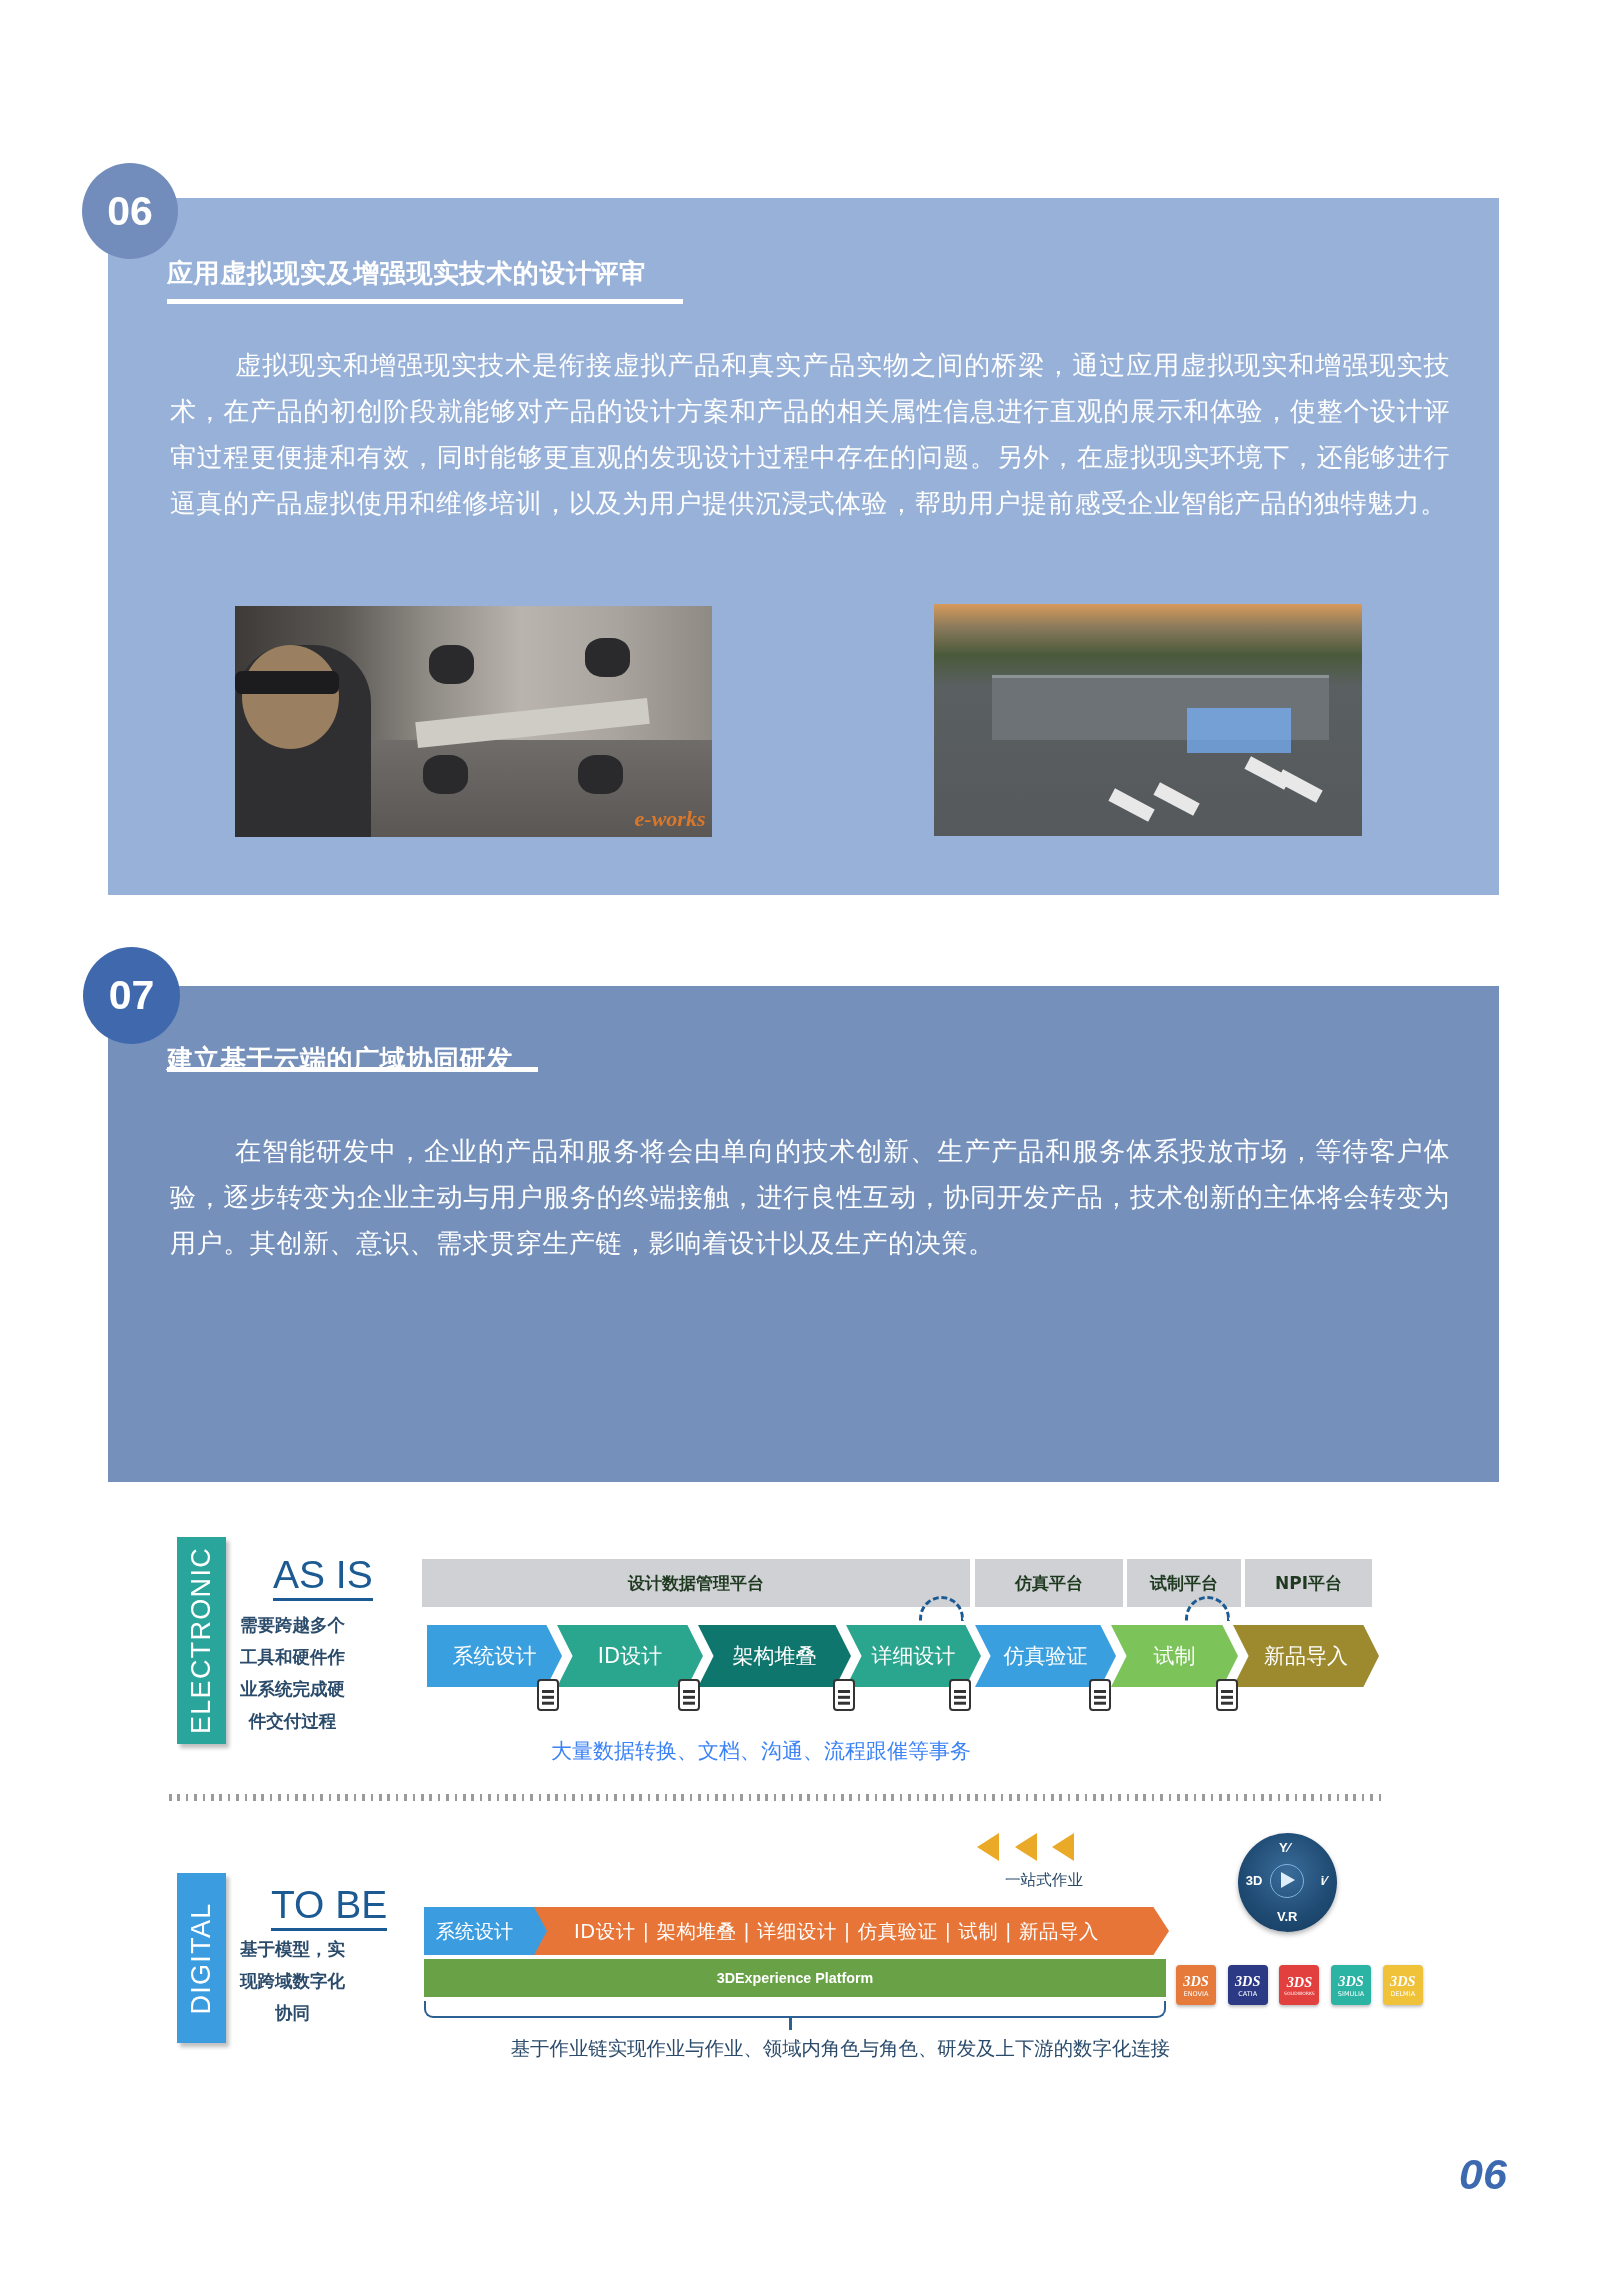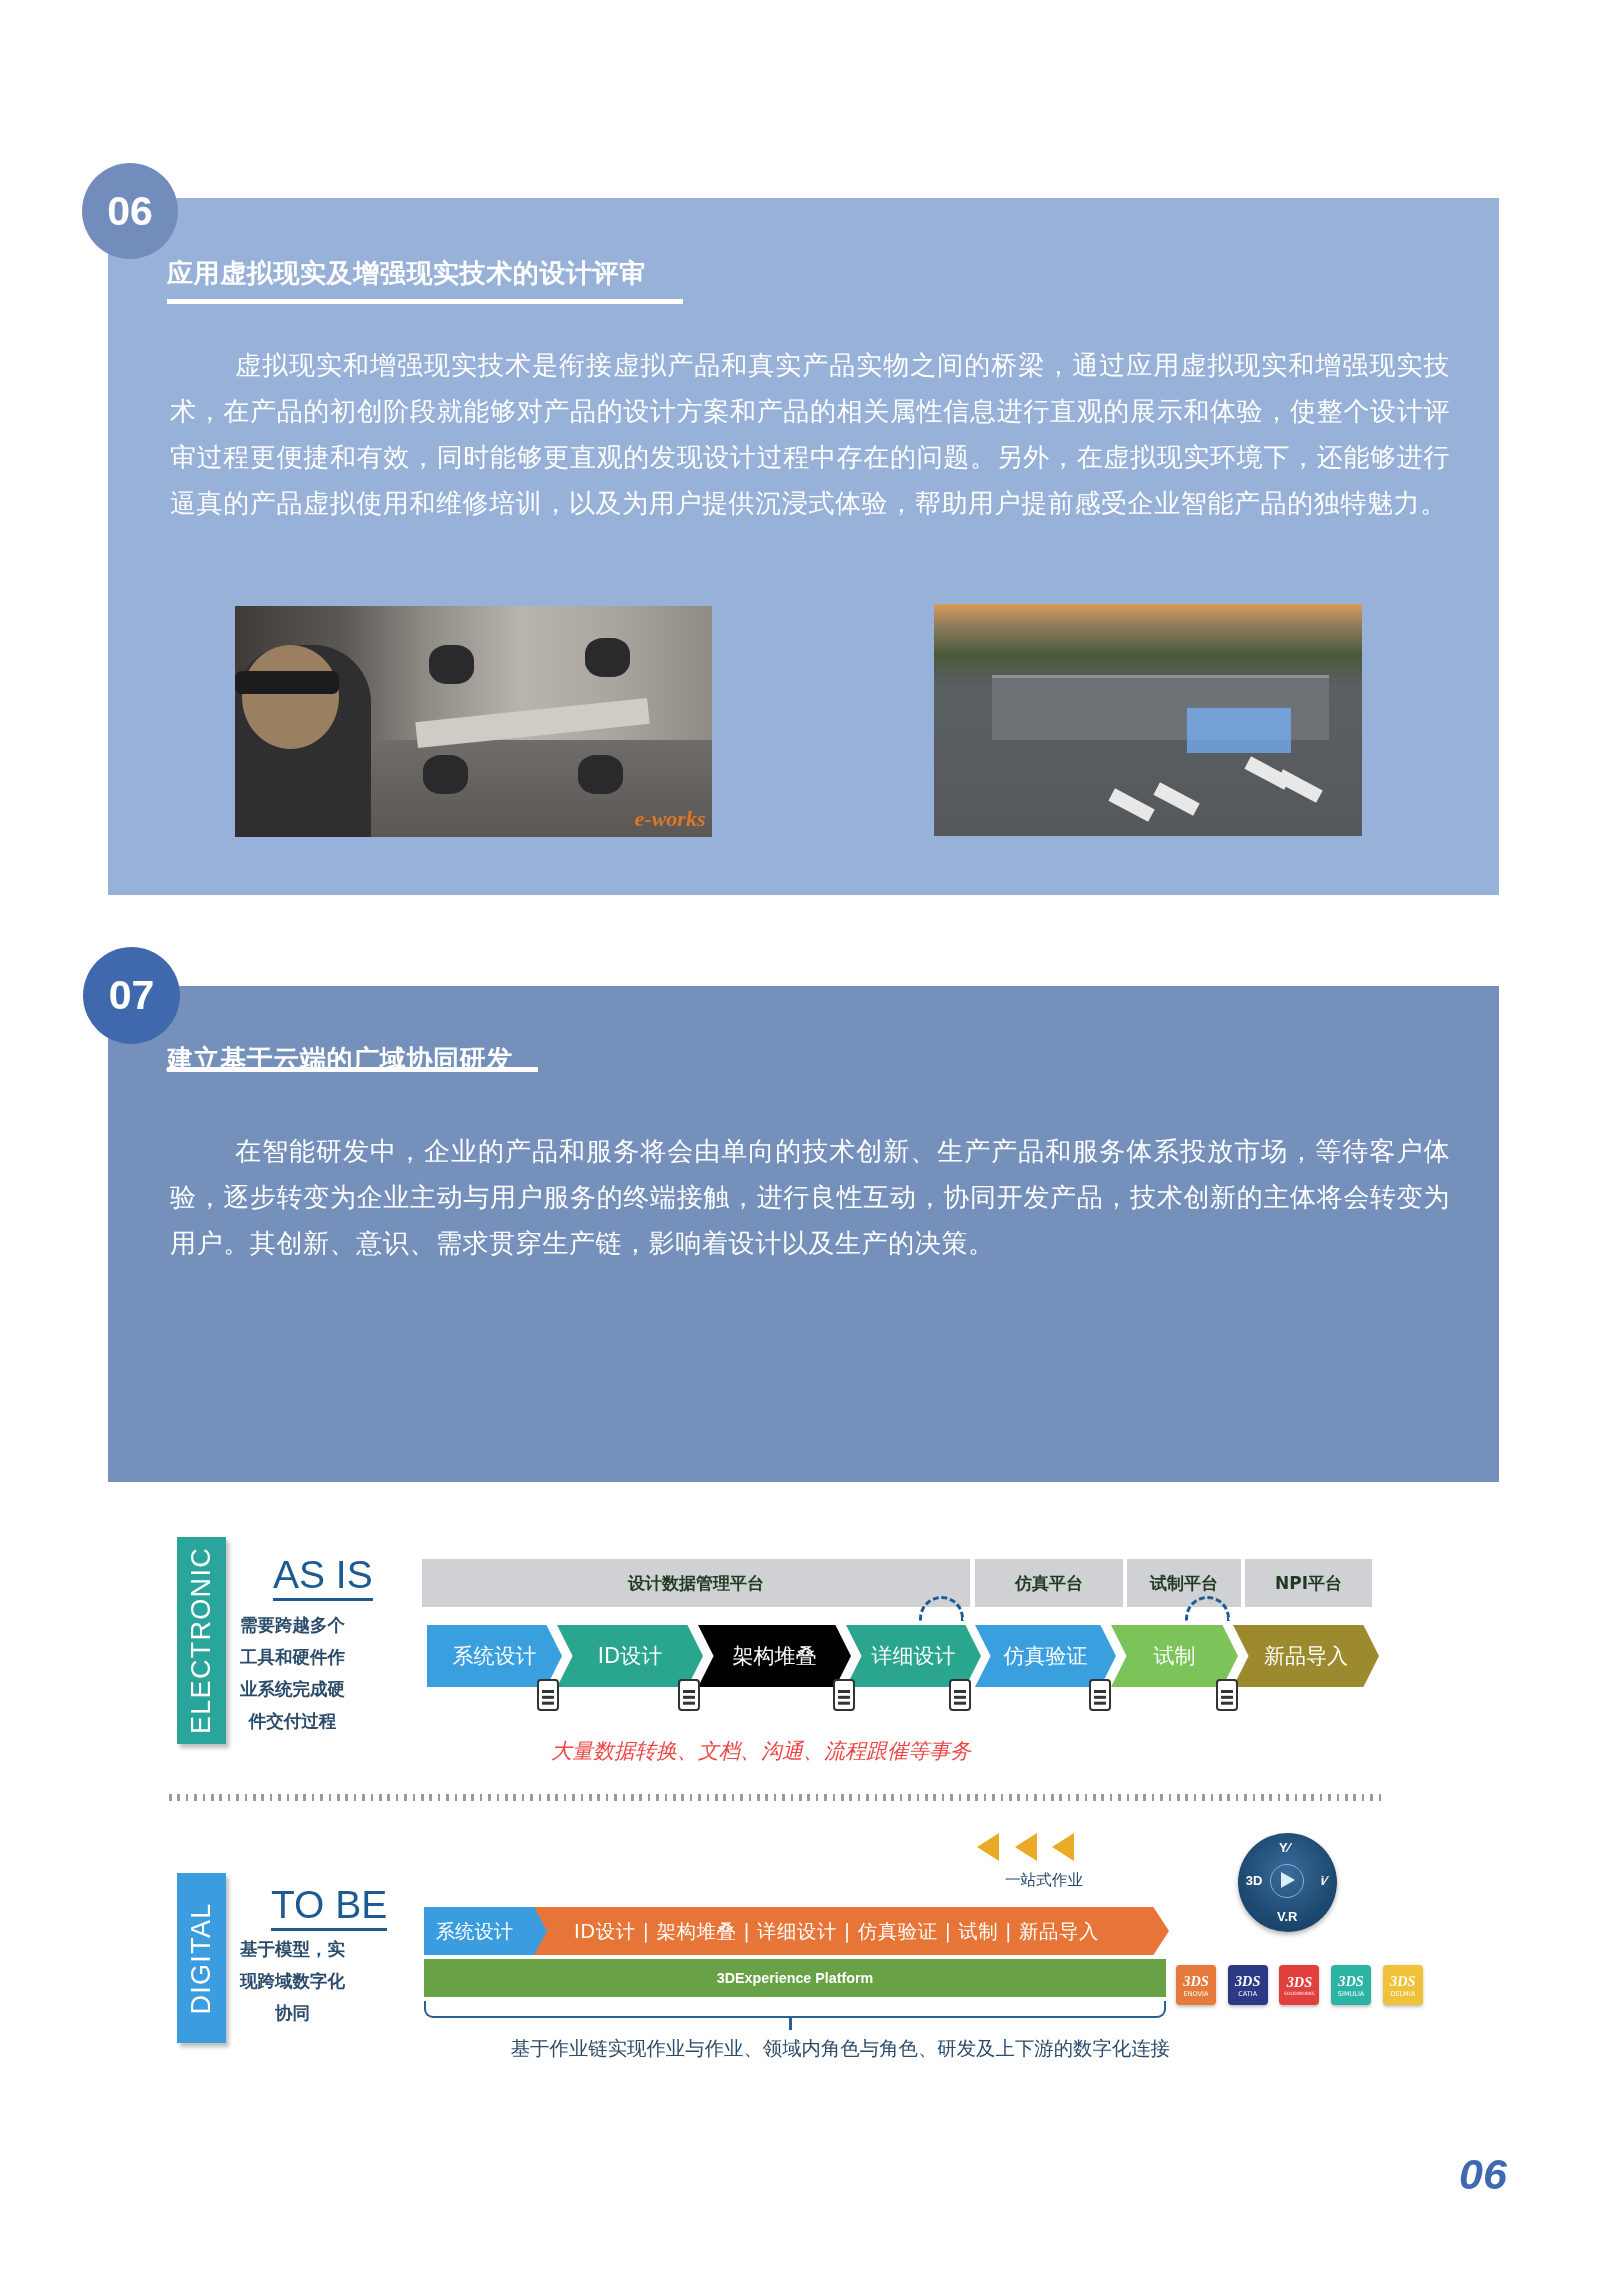--- a/index.html
+++ b/index.html
@@ -67,21 +67,21 @@
 
   .chev { position:absolute; top: 102px; height: 62px; color:#fff; font-size:21px; display:flex; align-items:center; justify-content:center;
           clip-path: polygon(0 0, calc(100% - 15.6px) 0, 100% 50%, calc(100% - 15.6px) 100%, 0 100%, 15.6px 50%); }
   .chev.first { clip-path: polygon(0 0, calc(100% - 15.6px) 0, 100% 50%, calc(100% - 15.6px) 100%, 0 100%); }
 
   .doc-icon { position:absolute; top: 156px; width: 22px; height: 32px; background:#fff; border:2.6px solid #333; border-radius:3.9px; }
   .doc-icon::before { content:""; position:absolute; left:3.2px; right:3.2px; top:9px; height:2.6px; background:#333; box-shadow: 0 5.8px 0 #333, 0 11.7px 0 #333; }
 
   .loop { position:absolute; top: 73px; width: 45px; height: 24.6px; border: 3.2px dashed #1c5a93; border-bottom:none; border-radius: 26px 26px 0 0; }
 
-  .asis-note { position:absolute; left: 382px; top: 214px; color:#ef4444; font-size:21px;font-style:italic; }
+  .asis-note { position:absolute; left: 382px; top: 214px; color:#3b82f6; font-size:21px; }
   .dots { position:absolute; left: 0; top: 271px; width: 1218px; height: 6.5px;
           background: repeating-linear-gradient(90deg, #9a9a9a 0 2.6px, transparent 2.6px 8.4px); }
 
   .onestop { position:absolute; left: 808px; top: 310px; width: 113px; height: 31px; }
   .tri { position:absolute; top:0; width:0; height:0; border-top: 14.3px solid transparent; border-bottom: 14.3px solid transparent; border-right: 22px solid #eba928; }
   .onestop-label { position:absolute; left:836px; top:347px; color:#2b4b6b; font-size:15.6px; }
 
   .bar-top { position:absolute; left: 255px; top: 384px; height: 48px; width: 745px; background:#e77538;
              clip-path: polygon(0 0, calc(100% - 15.6px) 0, 100% 50%, calc(100% - 15.6px) 100%, 0 100%); }
   .bar-top .blue { position:absolute; left:0; top:0; bottom:0; width: 123px; background:#3b9ddf;
@@ -162,21 +162,21 @@
   <div class="big-head asis">AS IS</div>
   <div class="side-desc side-desc-asis">需要跨越多个工具和硬件作业系统完成硬件交付过程</div>
 
   <div class="plat" style="left:253px;width:548px;">设计数据管理平台</div>
   <div class="plat" style="left:806px;width:148px;">仿真平台</div>
   <div class="plat" style="left:958px;width:114px;">试制平台</div>
   <div class="plat" style="left:1076px;width:127px;">NPI平台</div>
 
   <div class="chev first" style="left:258px;width:135px;background:#3a9fde;">系统设计</div>
   <div class="chev" style="left:388px;width:146px;background:#2aa58e;">ID设计</div>
-  <div class="chev" style="left:529px;width:153px;background:#000000;">架构堆叠</div>
+  <div class="chev" style="left:529px;width:153px;background:#0f766e;">架构堆叠</div>
   <div class="chev" style="left:677px;width:135px;background:#2aa58e;">详细设计</div>
   <div class="chev" style="left:806px;width:141px;background:#3a9fde;">仿真验证</div>
   <div class="chev" style="left:942px;width:127px;background:#7cc35a;">试制</div>
   <div class="chev" style="left:1064px;width:146px;background:#9e8a2e;">新品导入</div>
 
   <div class="loop" style="left:750px;"></div>
   <div class="loop" style="left:1016px;"></div>
 
   <div class="doc-icon" style="left:368px;"></div>
   <div class="doc-icon" style="left:509px;"></div>

